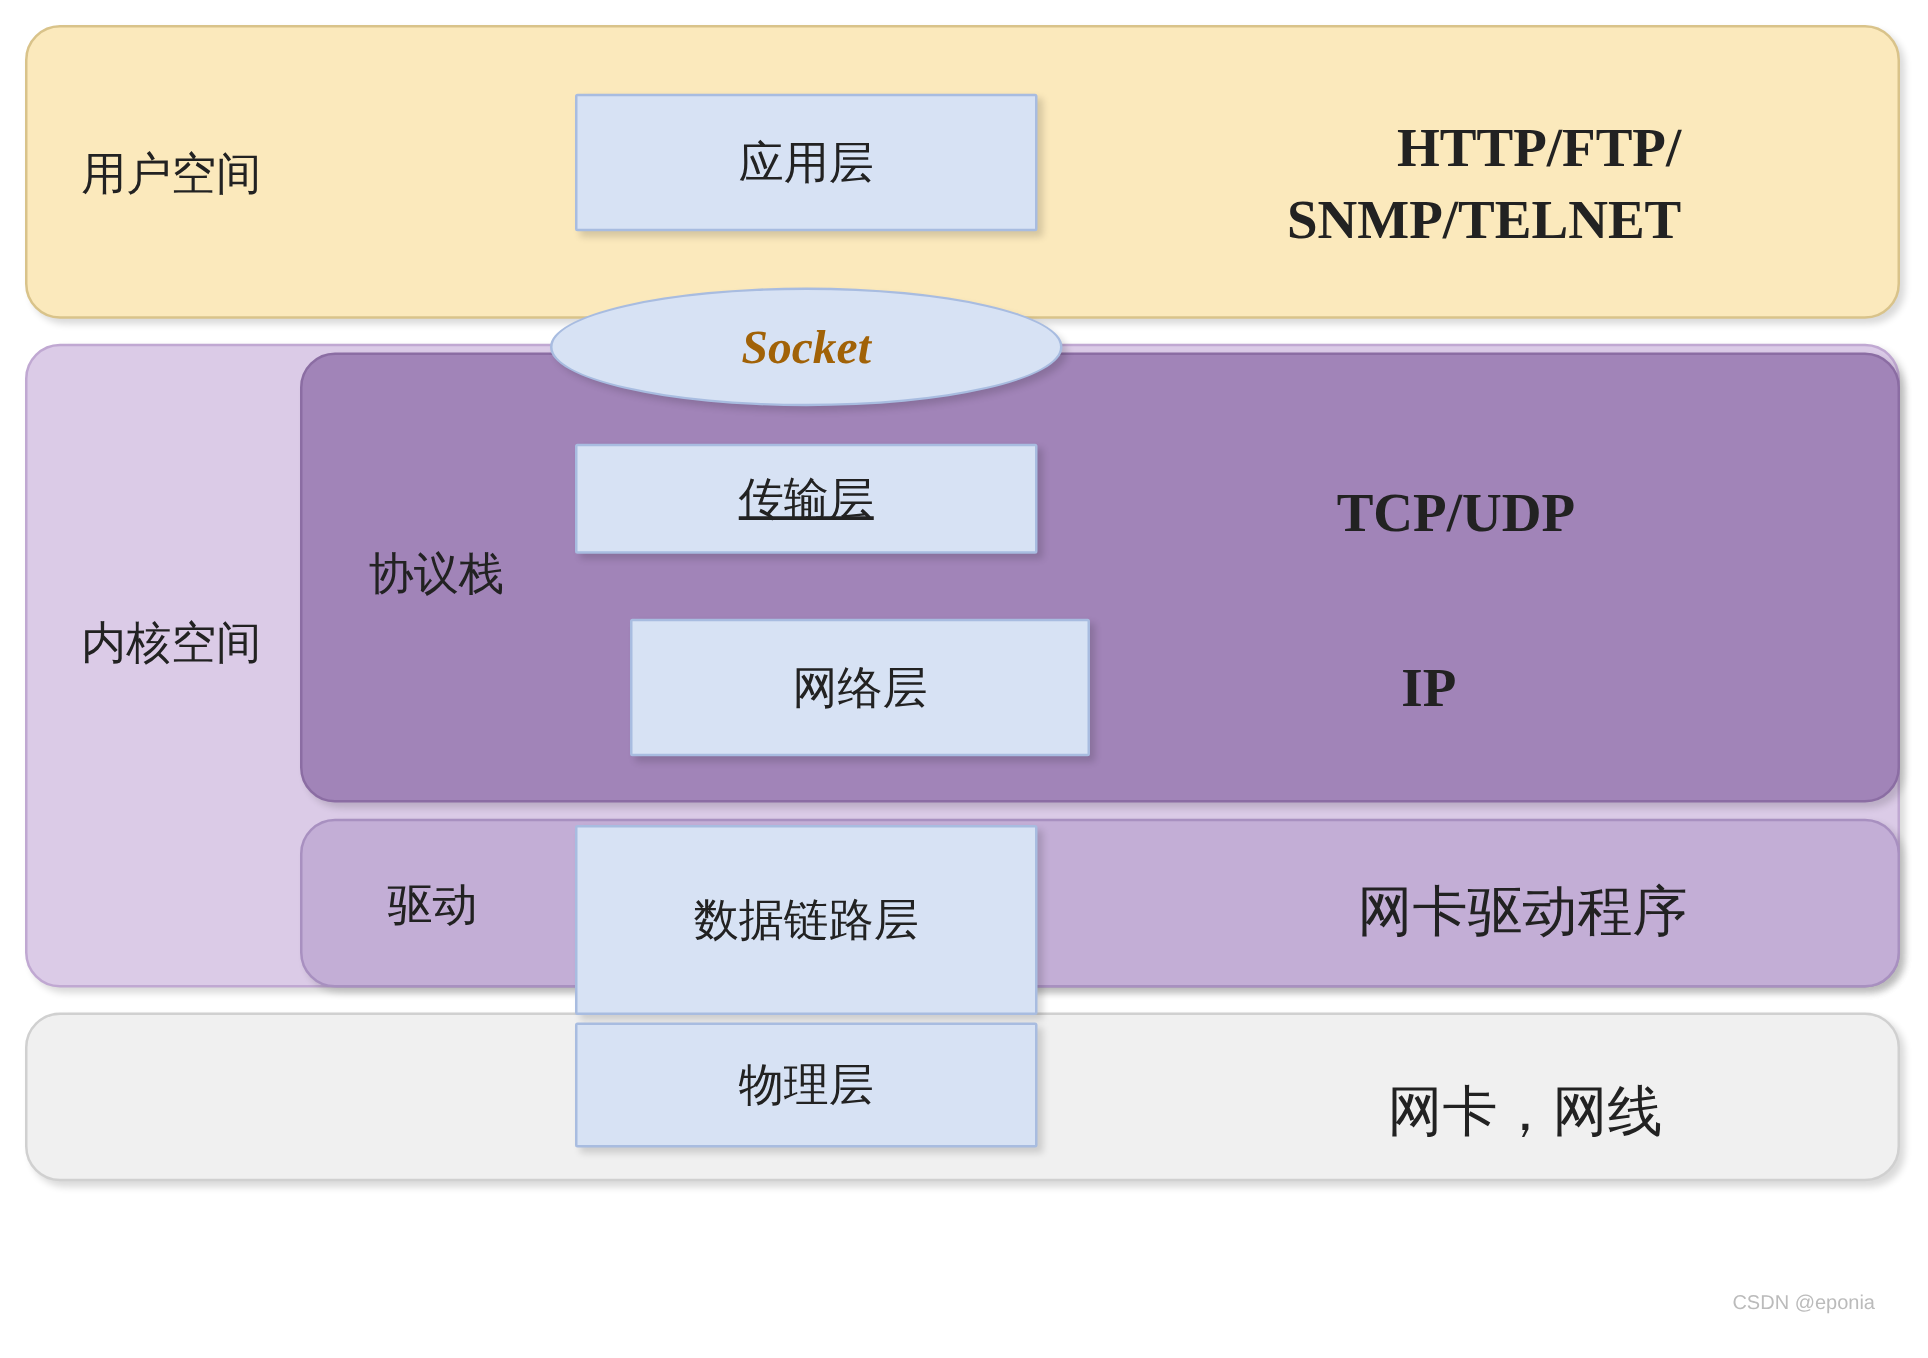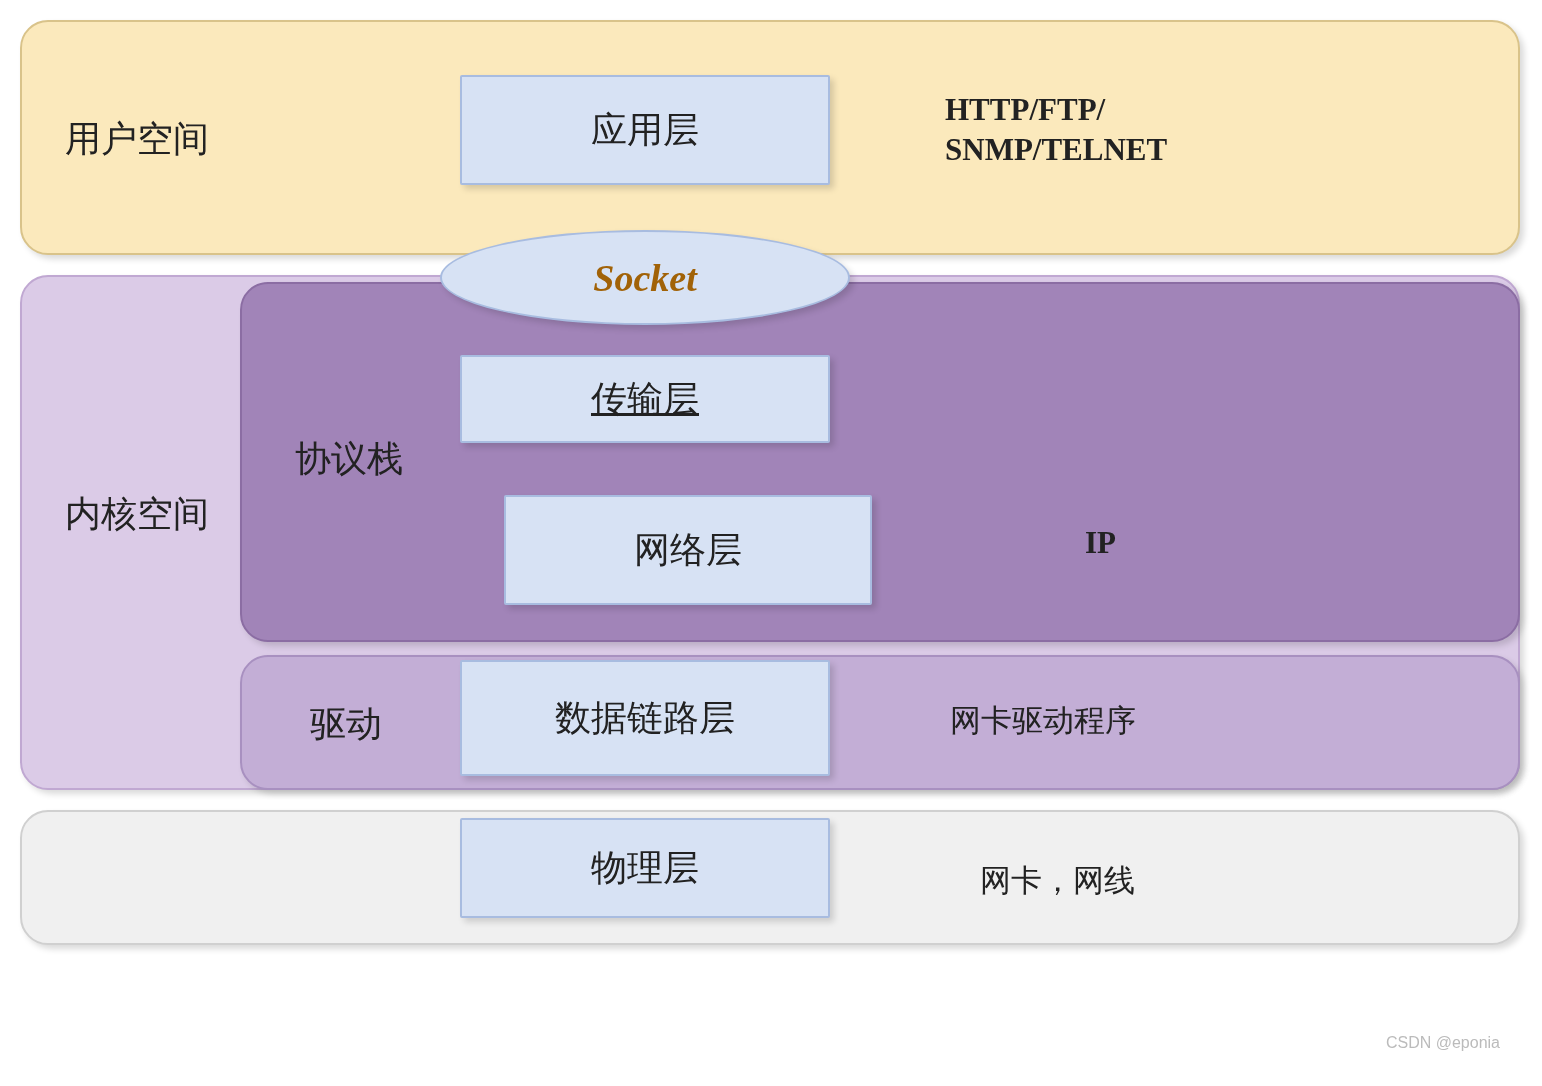--- a/index.html
+++ b/index.html
@@ -95,21 +95,21 @@
       top: 475px;
       left: 440px;
       width: 368px;
       height: 110px;
       margin-left: 44px;
     }
     .datalink-layer {
       top: 640px;
       left: 440px;
       width: 370px;
-      height: 116px;
+      height: 152px;
     }
     .physical-layer {
       top: 798px;
       left: 440px;
       width: 370px;
       height: 100px;
     }
     .socket {
       position: absolute;
       top: 210px;
@@ -129,25 +129,25 @@
       font-style: italic;
     }
     .label {
       position: absolute;
       font-size: 36px;
       color: #222;
       font-family: "KaiTi", "STKaiti", "Microsoft YaHei", serif;
     }
     .proto-label {
       position: absolute;
-      font-size: 31px;
+      font-size: 44px;
       font-weight: bold;
       color: #222;
       font-family: "Comic Sans MS", "Microsoft YaHei", cursive;
-      text-align: left;
+      text-align: right;
     }
     .user-label { top: 95px; left: 45px; }
     .kernel-label { top: 470px; left: 45px; }
     .stack-label { top: 415px; left: 275px; }
     .driver-label { top: 680px; left: 290px; }
     .http-label { top: 70px; left: 925px; width: 400px; line-height: 1.3; }
     .tcp-label { top: 365px; left: 980px; width: 260px; }
     .ip-label { top: 505px; left: 1065px; width: 80px; }
     .nic-label { top: 680px; left: 930px; width: 400px; font-family: "KaiTi","STKaiti",serif; font-weight: normal;}
     .phy-label { top: 840px; left: 960px; width:350px; font-family: "KaiTi","STKaiti",serif; font-weight: normal;}
@@ -183,18 +183,19 @@
 
   <div class="socket shadow">Socket</div>
 
   <div class="label user-label">用户空间</div>
   <div class="label kernel-label">内核空间</div>
   <div class="label stack-label">协议栈</div>
   <div class="label driver-label">驱动</div>
 
   <div class="proto-label http-label" style="white-space:pre-line">HTTP/FTP/
 SNMP/TELNET</div>
+  <div class="proto-label tcp-label">TCP/UDP</div>
   <div class="proto-label ip-label">IP</div>
   <div class="proto-label nic-label">网卡驱动程序</div>
   <div class="proto-label phy-label">网卡，网线</div>
 
   <div class="watermark">CSDN @eponia</div>
 </div>
 
 </body></html>

